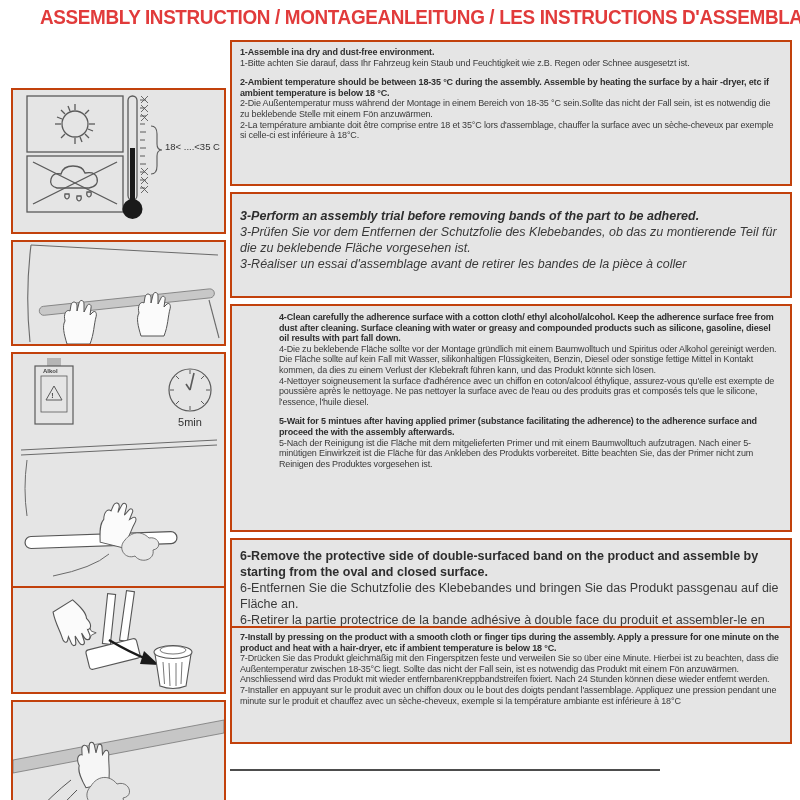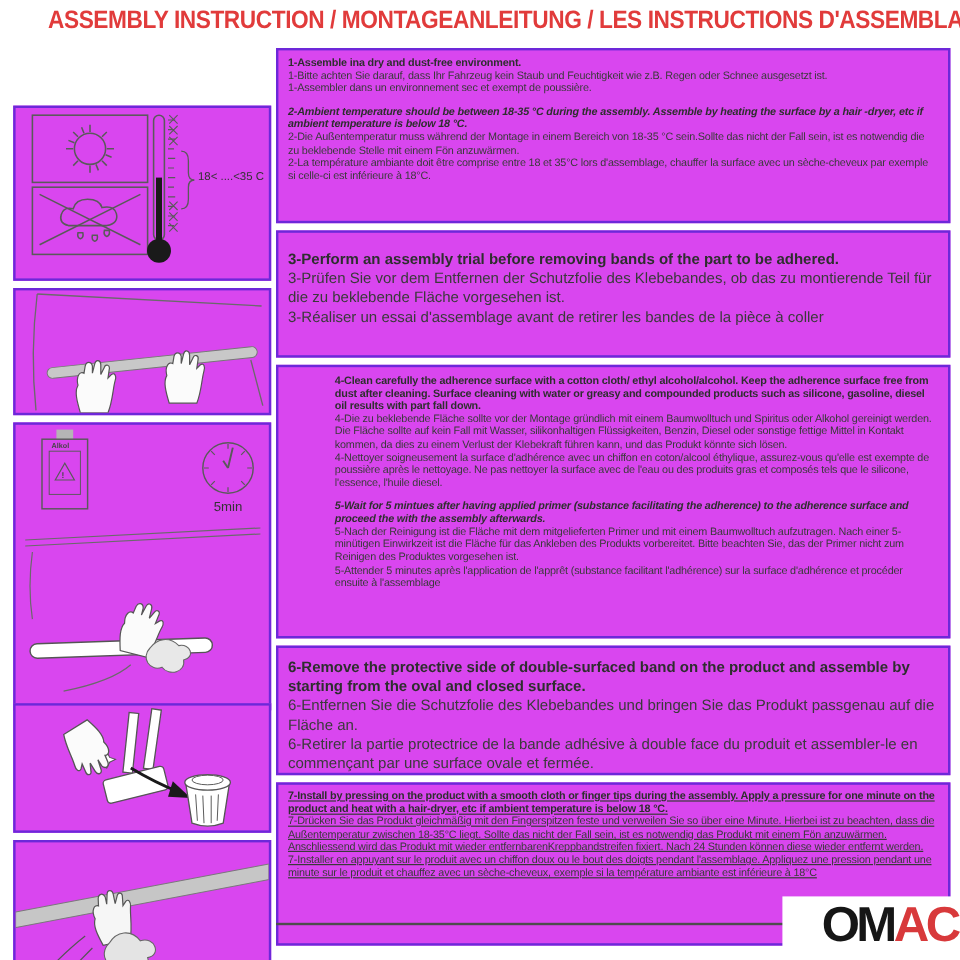--- a/index.html
+++ b/index.html
@@ -1,29 +1,29 @@
 <!DOCTYPE html>
 <html><head>
 <meta charset="utf-8">
 <style>
   html,body{margin:0;padding:0;background:#fff;}
   .page{position:relative;width:800px;height:800px;background:#fff;overflow:hidden;
         font-family:"Liberation Sans",sans-serif;color:#3a3a3a;}
   .title{position:absolute;top:5px;left:0;width:800px;text-align:center;
          font-size:21px;font-weight:bold;color:#e13b3b;letter-spacing:-0.4px;
          transform:scaleX(0.9);transform-origin:center;white-space:nowrap;}
-  .cell{position:absolute;border:2px solid #6d28d9;background:#d946ef;box-sizing:border-box;}
+  .cell{position:absolute;border:2px solid #c2410c;background:#e5e5e5;box-sizing:border-box;}
   .cl{left:11px;width:215px;margin-top:48px;}
   .cr{left:230px;width:562px;padding:4px 10px 2px 8px;}
   .small{font-size:9px;line-height:1.18;letter-spacing:-0.15px;}
   .big{font-size:12.5px;line-height:1.28;}
   .cr p{margin:0;}
   .cr p.b{font-weight:bold;color:#2e2e2e;}
-  .cr p.gap{margin-top:9px;font-style:italic;}
-  .pad-top{padding-top:14px;}
+  .cr p.gap{margin-top:9px;}
+  .pad-top{padding-top:14px;font-style:italic;}
   svg{display:block;}
   .logo{position:absolute;top:747px;left:652px;width:146px;height:46px;background:#fff;
         display:flex;align-items:center;justify-content:flex-end;z-index:3;
         font-weight:bold;font-size:41px;letter-spacing:-3px;line-height:1;}
   .logo .blk{color:#161616;}
   .logo .red{color:#d8393b;}
   .logoline{position:absolute;top:769px;left:230px;width:430px;height:2px;background:#4d4d4d;z-index:1;}
 </style>
 </head>
 <body>
@@ -89,21 +89,20 @@
           </g>
           <path d="M138,36 q6,0 6,8 l0,10 q0,6 5,6 q-5,0 -5,6 l0,10 q0,8 -6,8" stroke-width="1.1"></path>
         </g>
       </g>
       <text x="152" y="60" font-size="9.5" fill="#333" font-family="Liberation Sans, sans-serif">18&lt; ....&lt;35 C</text>
     </svg>
   </div>
   <div class="cell cr small" style="top:40px;height:146px;padding-top:5px;">
     <p class="b">1-Assemble ina dry and dust-free environment.</p>
     <p>1-Bitte achten Sie darauf, dass Ihr Fahrzeug kein Staub und Feuchtigkeit wie z.B. Regen oder Schnee ausgesetzt ist.</p>
-    <p>1-Assembler dans un environnement sec et exempt de poussière.</p>
     <p class="b gap">2-Ambient temperature should be between 18-35 °C  during the assembly. Assemble by heating the surface by a hair -dryer, etc if ambient temperature is below 18 °C.</p>
     <p>2-Die Außentemperatur muss während der Montage in einem Bereich von 18-35 °C  sein.Sollte das nicht der Fall sein, ist es notwendig die zu beklebende Stelle mit einem Fön anzuwärmen.</p>
     <p>2-La température ambiante doit être comprise entre 18 et 35°C lors d'assemblage, chauffer la surface avec un sèche-cheveux par exemple si celle-ci est inférieure à 18°C.</p>
   </div>
 
   <div class="cell cl" style="top:192px;height:106px;">
     <svg width="211" height="102" viewBox="0 0 211 102">
       <g stroke="#6a6a6a" fill="none" stroke-width="1.1">
         <path d="M18,3 Q12,52 17,100"></path>
         <path d="M18,3 L205,13"></path>
@@ -170,21 +169,20 @@
       <text x="39.5" y="44" font-size="7" font-weight="bold" fill="#444" text-anchor="middle" font-family="Liberation Sans, sans-serif">!</text>
       <text x="177" y="72" font-size="11" fill="#333" text-anchor="middle" font-family="Liberation Sans, sans-serif">5min</text>
     </svg>
   </div>
   <div class="cell cr small" style="top:304px;height:228px;padding-top:6px;padding-left:47px;">
     <p class="b">4-Clean carefully the adherence surface with a cotton cloth/ ethyl alcohol/alcohol. Keep the adherence surface free from dust after cleaning. Surface cleaning with water or greasy and compounded products such as silicone, gasoline, diesel oil results with part fall down.</p>
     <p>4-Die zu beklebende Fläche sollte vor der Montage gründlich mit einem Baumwolltuch und Spiritus oder Alkohol gereinigt werden. Die Fläche sollte auf kein Fall mit Wasser, silikonhaltigen Flüssigkeiten, Benzin, Diesel oder sonstige fettige Mittel in Kontakt kommen, da dies zu einem Verlust der Klebekraft führen kann, und das Produkt könnte sich lösen.</p>
     <p>4-Nettoyer soigneusement la surface d'adhérence avec un chiffon en coton/alcool éthylique, assurez-vous qu'elle est exempte de poussière après le nettoyage. Ne pas nettoyer la surface avec de l'eau ou des produits gras et composés tels que le silicone, l'essence, l'huile diesel.</p>
     <p class="b gap">5-Wait for 5 mintues after having applied primer (substance facilitating the adherence) to the adherence surface and proceed the with the assembly afterwards.</p>
     <p>5-Nach der Reinigung ist die Fläche mit dem mitgelieferten Primer und mit einem Baumwolltuch aufzutragen. Nach einer 5-minütigen Einwirkzeit ist die Fläche für das Ankleben des Produkts vorbereitet. Bitte beachten Sie, das der Primer nicht zum Reinigen des Produktes vorgesehen ist.</p>
-    <p>5-Attender 5 minutes après l'application de l'apprêt (substance facilitant l'adhérence) sur la surface d'adhérence et procéder ensuite à l'assemblage</p>
   </div>
 
   <div class="cell cl" style="top:538px;height:108px;">
     <svg width="211" height="104" viewBox="0 0 211 104">
       <g stroke="#555" fill="#ffffff" stroke-width="1.1">
 
         <rect x="92" y="6" width="8" height="50" transform="rotate(6 96 31)"></rect>
         <rect x="110" y="3" width="8" height="50" transform="rotate(8 114 28)"></rect>
 
         <rect x="74" y="56" width="52" height="20" rx="3" transform="rotate(-14 100 66)"></rect>
@@ -223,25 +221,21 @@
       <path d="M0,58 L211,18 L211,31 L0,71 Z" fill="#c6c6c6" stroke="#777" stroke-width="0.8"></path>
       <path d="M0,104 L64,117" stroke="#6a6a6a" stroke-width="1" fill="none"></path>
       <g>
         <path transform="translate(58,44) rotate(-12)" fill="#f6f6f6" stroke="#555" stroke-width="1" d="M6,44 C3,34 1,26 4,21 C2,13 6,9 9,11 L10,5 C11,1 15,1 16,5 L16,11 L18,3 C19,-1 23,0 23,4 L23,12 L26,6 C27,3 31,4 30,8 L29,15 L32,12 C35,10 36,14 35,17 C33,24 33,34 29,44 Z"></path>
         <path transform="translate(86,72)" fill="#e4e4e4" stroke="#666" stroke-width="0.9" d="M-8,12 C-18,22 -8,36 4,30 C10,40 28,36 24,24 C36,22 30,6 18,10 C10,0 -2,2 -8,12 Z"></path>
         <path d="M18,116 Q40,92 58,78" stroke="#555" stroke-width="1" fill="none"></path>
         <path d="M36,117 Q52,100 64,88" stroke="#555" stroke-width="1" fill="none"></path>
       </g>
     </svg>
   </div>
-  <div class="cell cr small" style="top:652px;height:136px;padding-top:4px;text-decoration:underline;">
+  <div class="cell cr small" style="top:626px;height:118px;padding-top:4px;">
     <p class="b">7-Install by pressing on the product with a smooth cloth or finger tips during the assembly. Apply a pressure for one minute on the product and heat with a hair-dryer, etc if ambient temperature is below 18 °C.</p>
     <p>7-Drücken Sie das Produkt gleichmäßig mit den Fingerspitzen feste und verweilen Sie so über eine Minute. Hierbei ist zu beachten, dass die Außentemperatur zwischen 18-35°C liegt. Sollte das nicht der Fall sein, ist es notwendig das Produkt mit einem Fön anzuwärmen. Anschliessend wird das Produkt mit wieder entfernbarenKreppbandstreifen fixiert. Nach 24 Stunden können diese wieder entfernt werden.</p>
     <p>7-Installer en appuyant sur le produit avec un chiffon doux ou le bout des doigts pendant l'assemblage. Appliquez une pression pendant une minute sur le produit et chauffez avec un sèche-cheveux, exemple si la température ambiante est inférieure à 18°C</p>
   </div>
 
   <div class="logoline"></div>
-  <div class="logo">
-    <span class="blk">OM</span>
-      <span class="red">AC</span>
-  </div>
 
 </div>
 
 </body></html>

